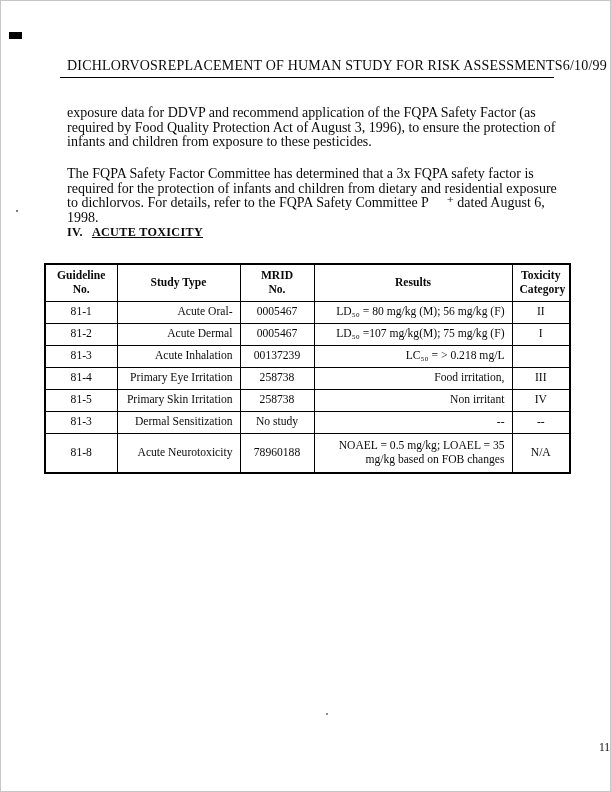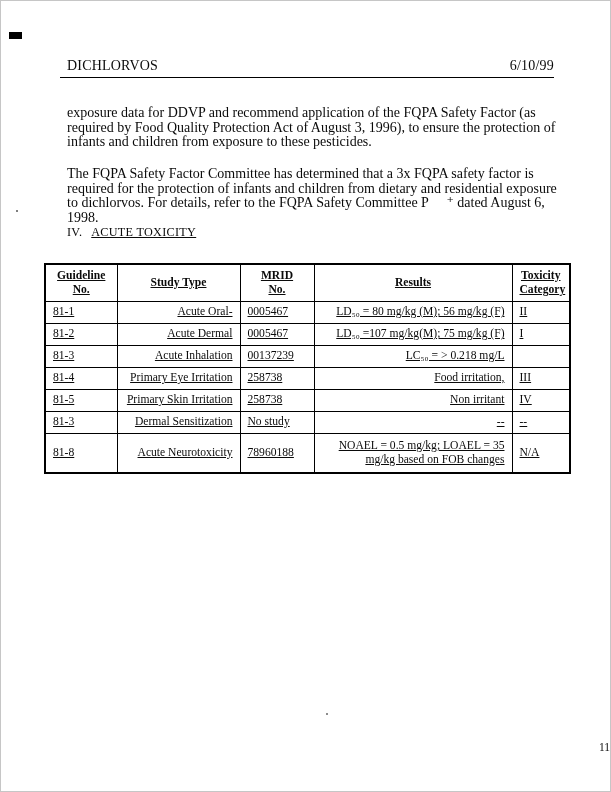--- a/index.html
+++ b/index.html
@@ -37,61 +37,62 @@
   .para {
     position: absolute; left: 66px; width: 490px;
     font-size: 14px; line-height: 14.7px; text-align: left;
   }
   .para-1 { top: 91px; }
   .para-2 { top: 152px; }
 
   
   .section-heading {
     position: absolute; top: 224px; left: 66px;
-    font-size: 12.2px; font-weight: normal; letter-spacing: 0.3px;
+    font-size: 12.2px; font-weight: bold; letter-spacing: 0.3px;
   }
   .section-title { text-decoration: underline; margin-left: 9px; }
 
   
   .tox-table {
     position: absolute; top: 262px; left: 43px;
     width: 525px; border-collapse: collapse; table-layout: fixed;
-    font-size: 11.6px; border: 2px solid #000; text-decoration: underline;
+    font-size: 11.6px; border: 2px solid #000;
   }
   .tox-table th, .tox-table td {
     border: 1px solid #000;
     padding: 2px 7px;
     overflow: hidden;
   }
   .tox-table th {
     font-weight: bold; text-align: center; vertical-align: middle;
     height: 37px; white-space: pre-line; line-height: 14px;
   }
   .tox-table td { height: 22px; vertical-align: middle; line-height: 13.8px; }
-  .c-center { }
+  .c-center { text-align: center; }
   .c-left { text-align: right; }
   .row-tall td { height: 40px; }
 
   
   .page-number {
     position: absolute; top: 740px; left: 0; width: 100%;
     text-align: right; font-size: 11.5px;
   }
 </style>
 </head>
 <body>
 
 <div class="page">
 
   <div class="artifact-block"></div>
   <div class="speck-1"></div>
   <div class="speck-2"></div>
 
   <div class="header">
     <span>DICHLORVOS</span>
+    <span>REPLACEMENT OF HUMAN STUDY FOR RISK ASSESSMENTS</span>
     <span>6/10/99</span>
   </div>
   <div class="header-rule"></div>
 
   <p class="para para-1">exposure data for DDVP and recommend application of the FQPA Safety Factor (as required by Food Quality Protection Act of August 3, 1996), to ensure the protection of infants and children from exposure to these pesticides.</p>
   <p class="para para-2">The FQPA Safety Factor Committee has determined that a 3x FQPA safety factor is required for the protection of infants and children from dietary and residential exposure to dichlorvos.  For details, refer to the FQPA Safety Committee P&nbsp;&nbsp;&nbsp;&nbsp;&nbsp;⁺ dated August 6, 1998.</p>
 
   <div class="section-heading">
     <span>IV.</span><span class="section-title">ACUTE TOXICITY</span>
   </div>

